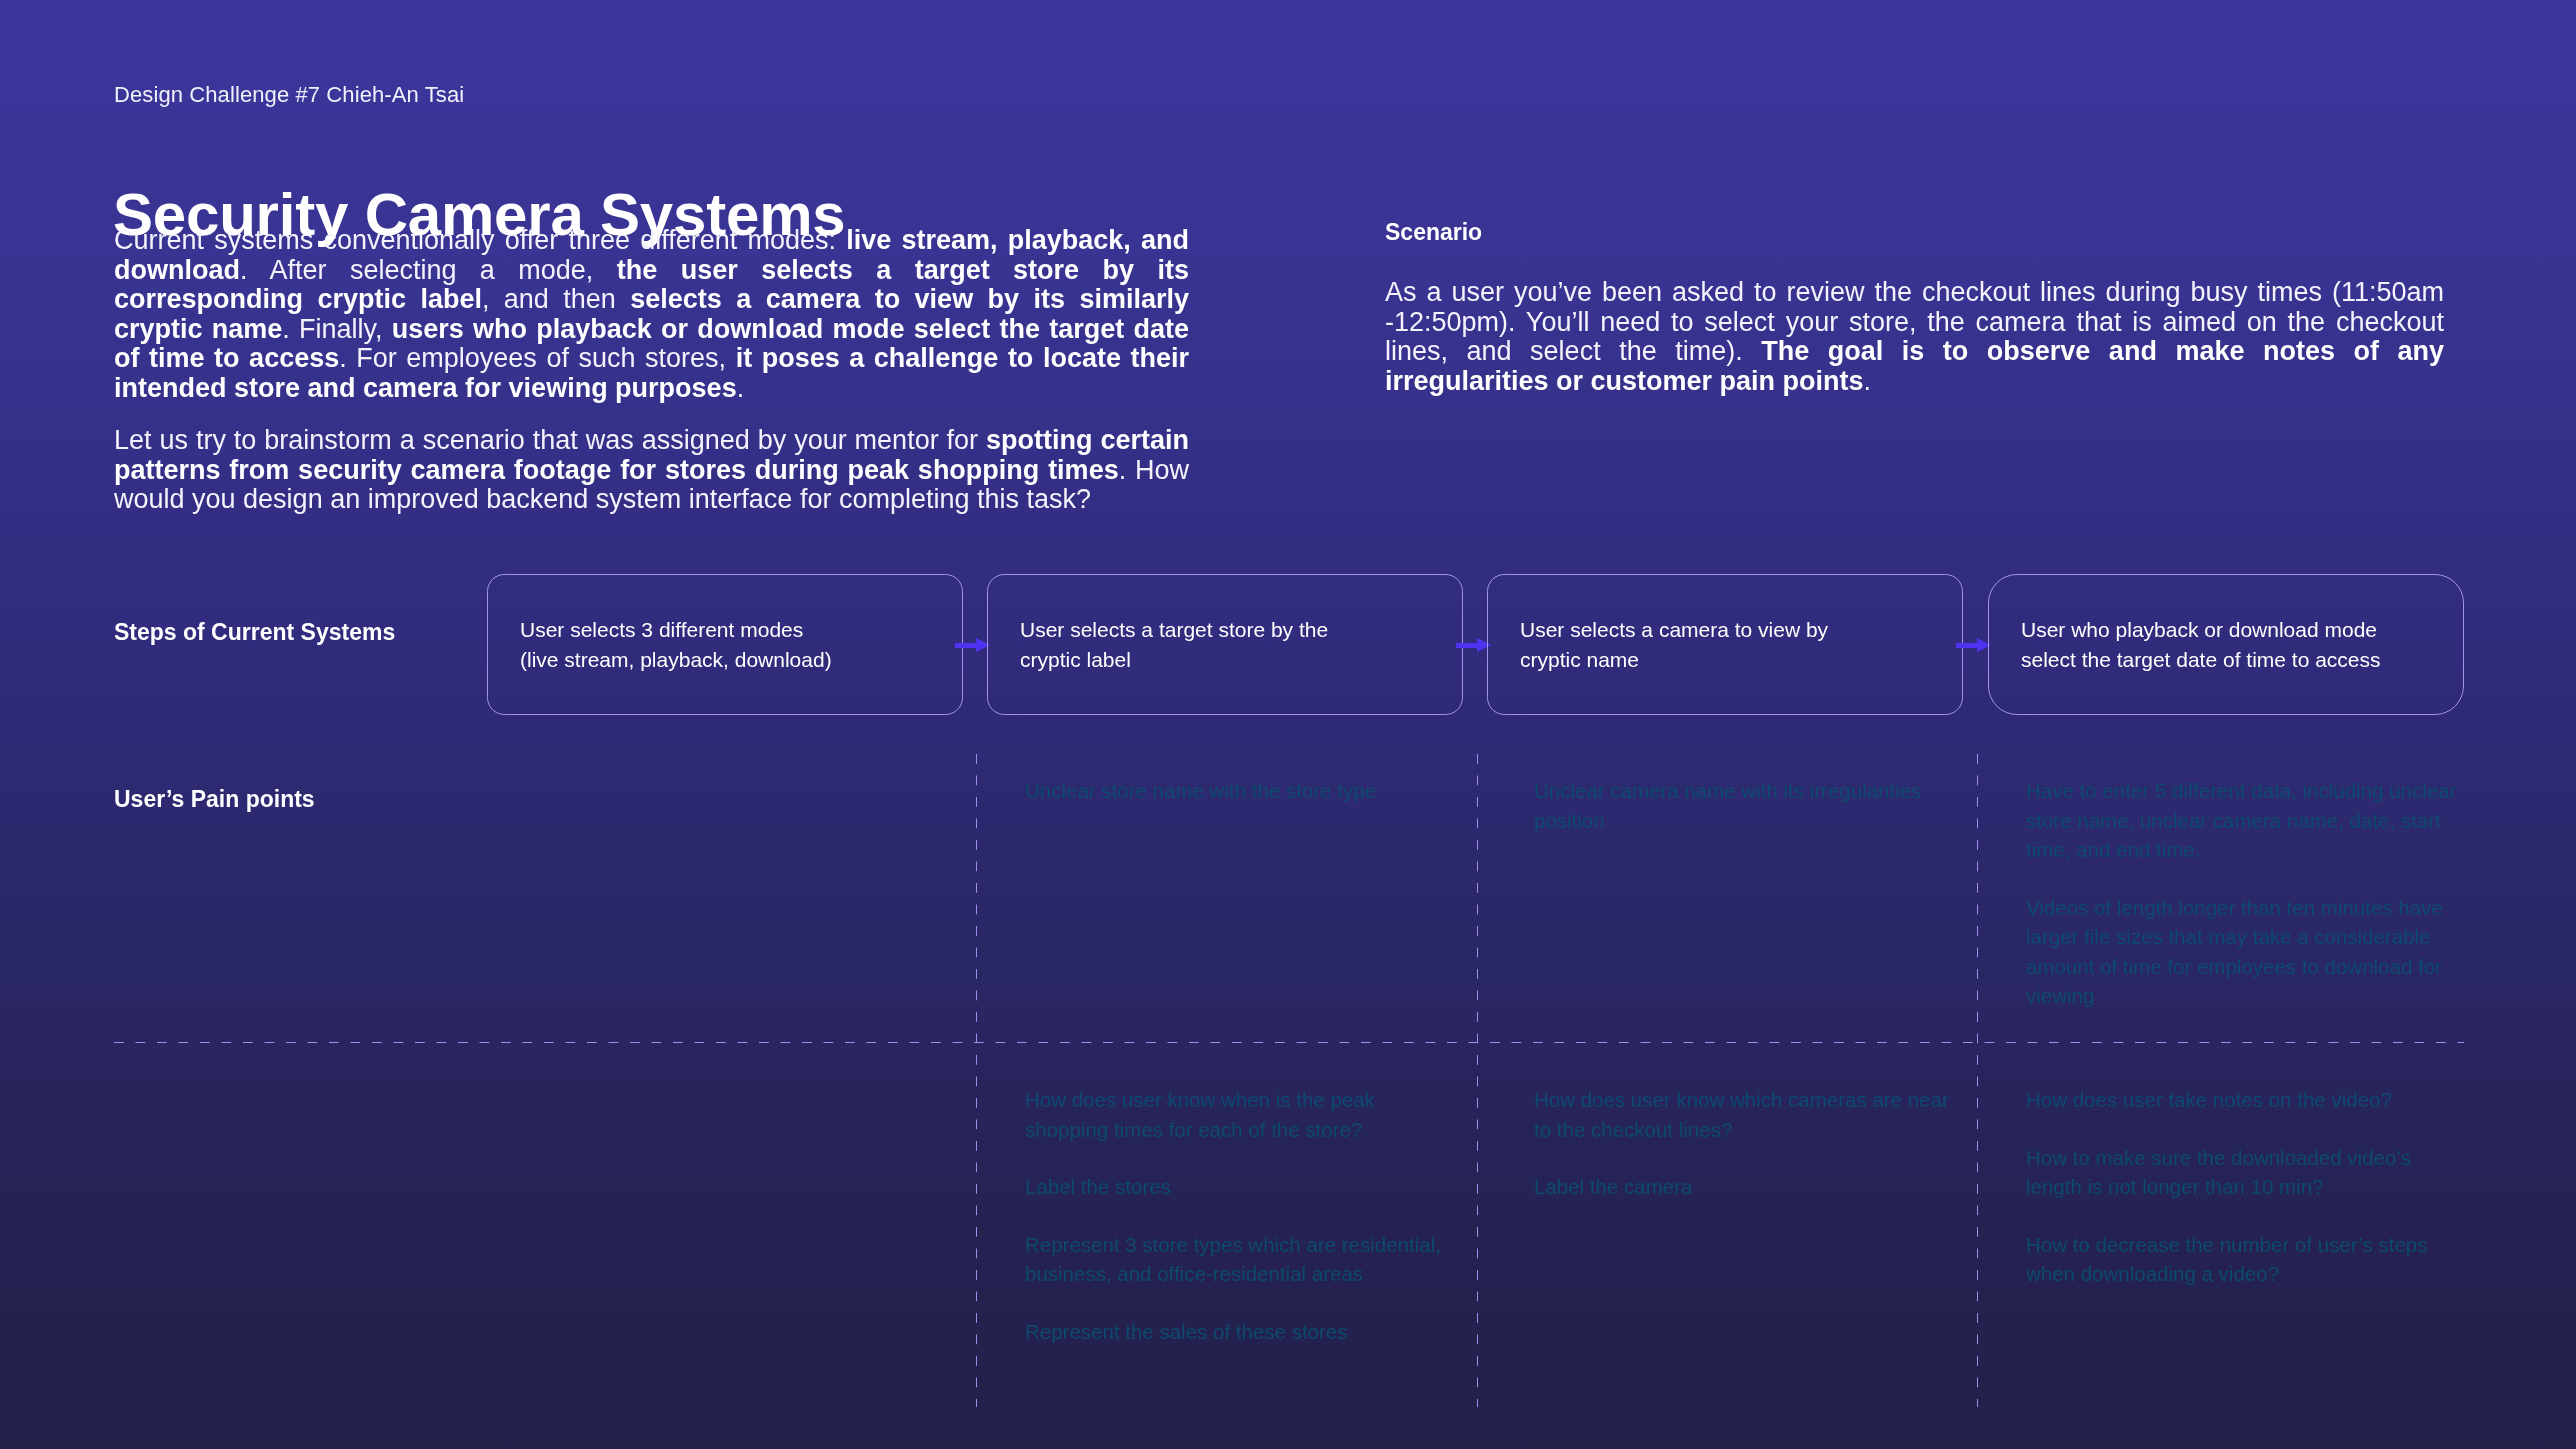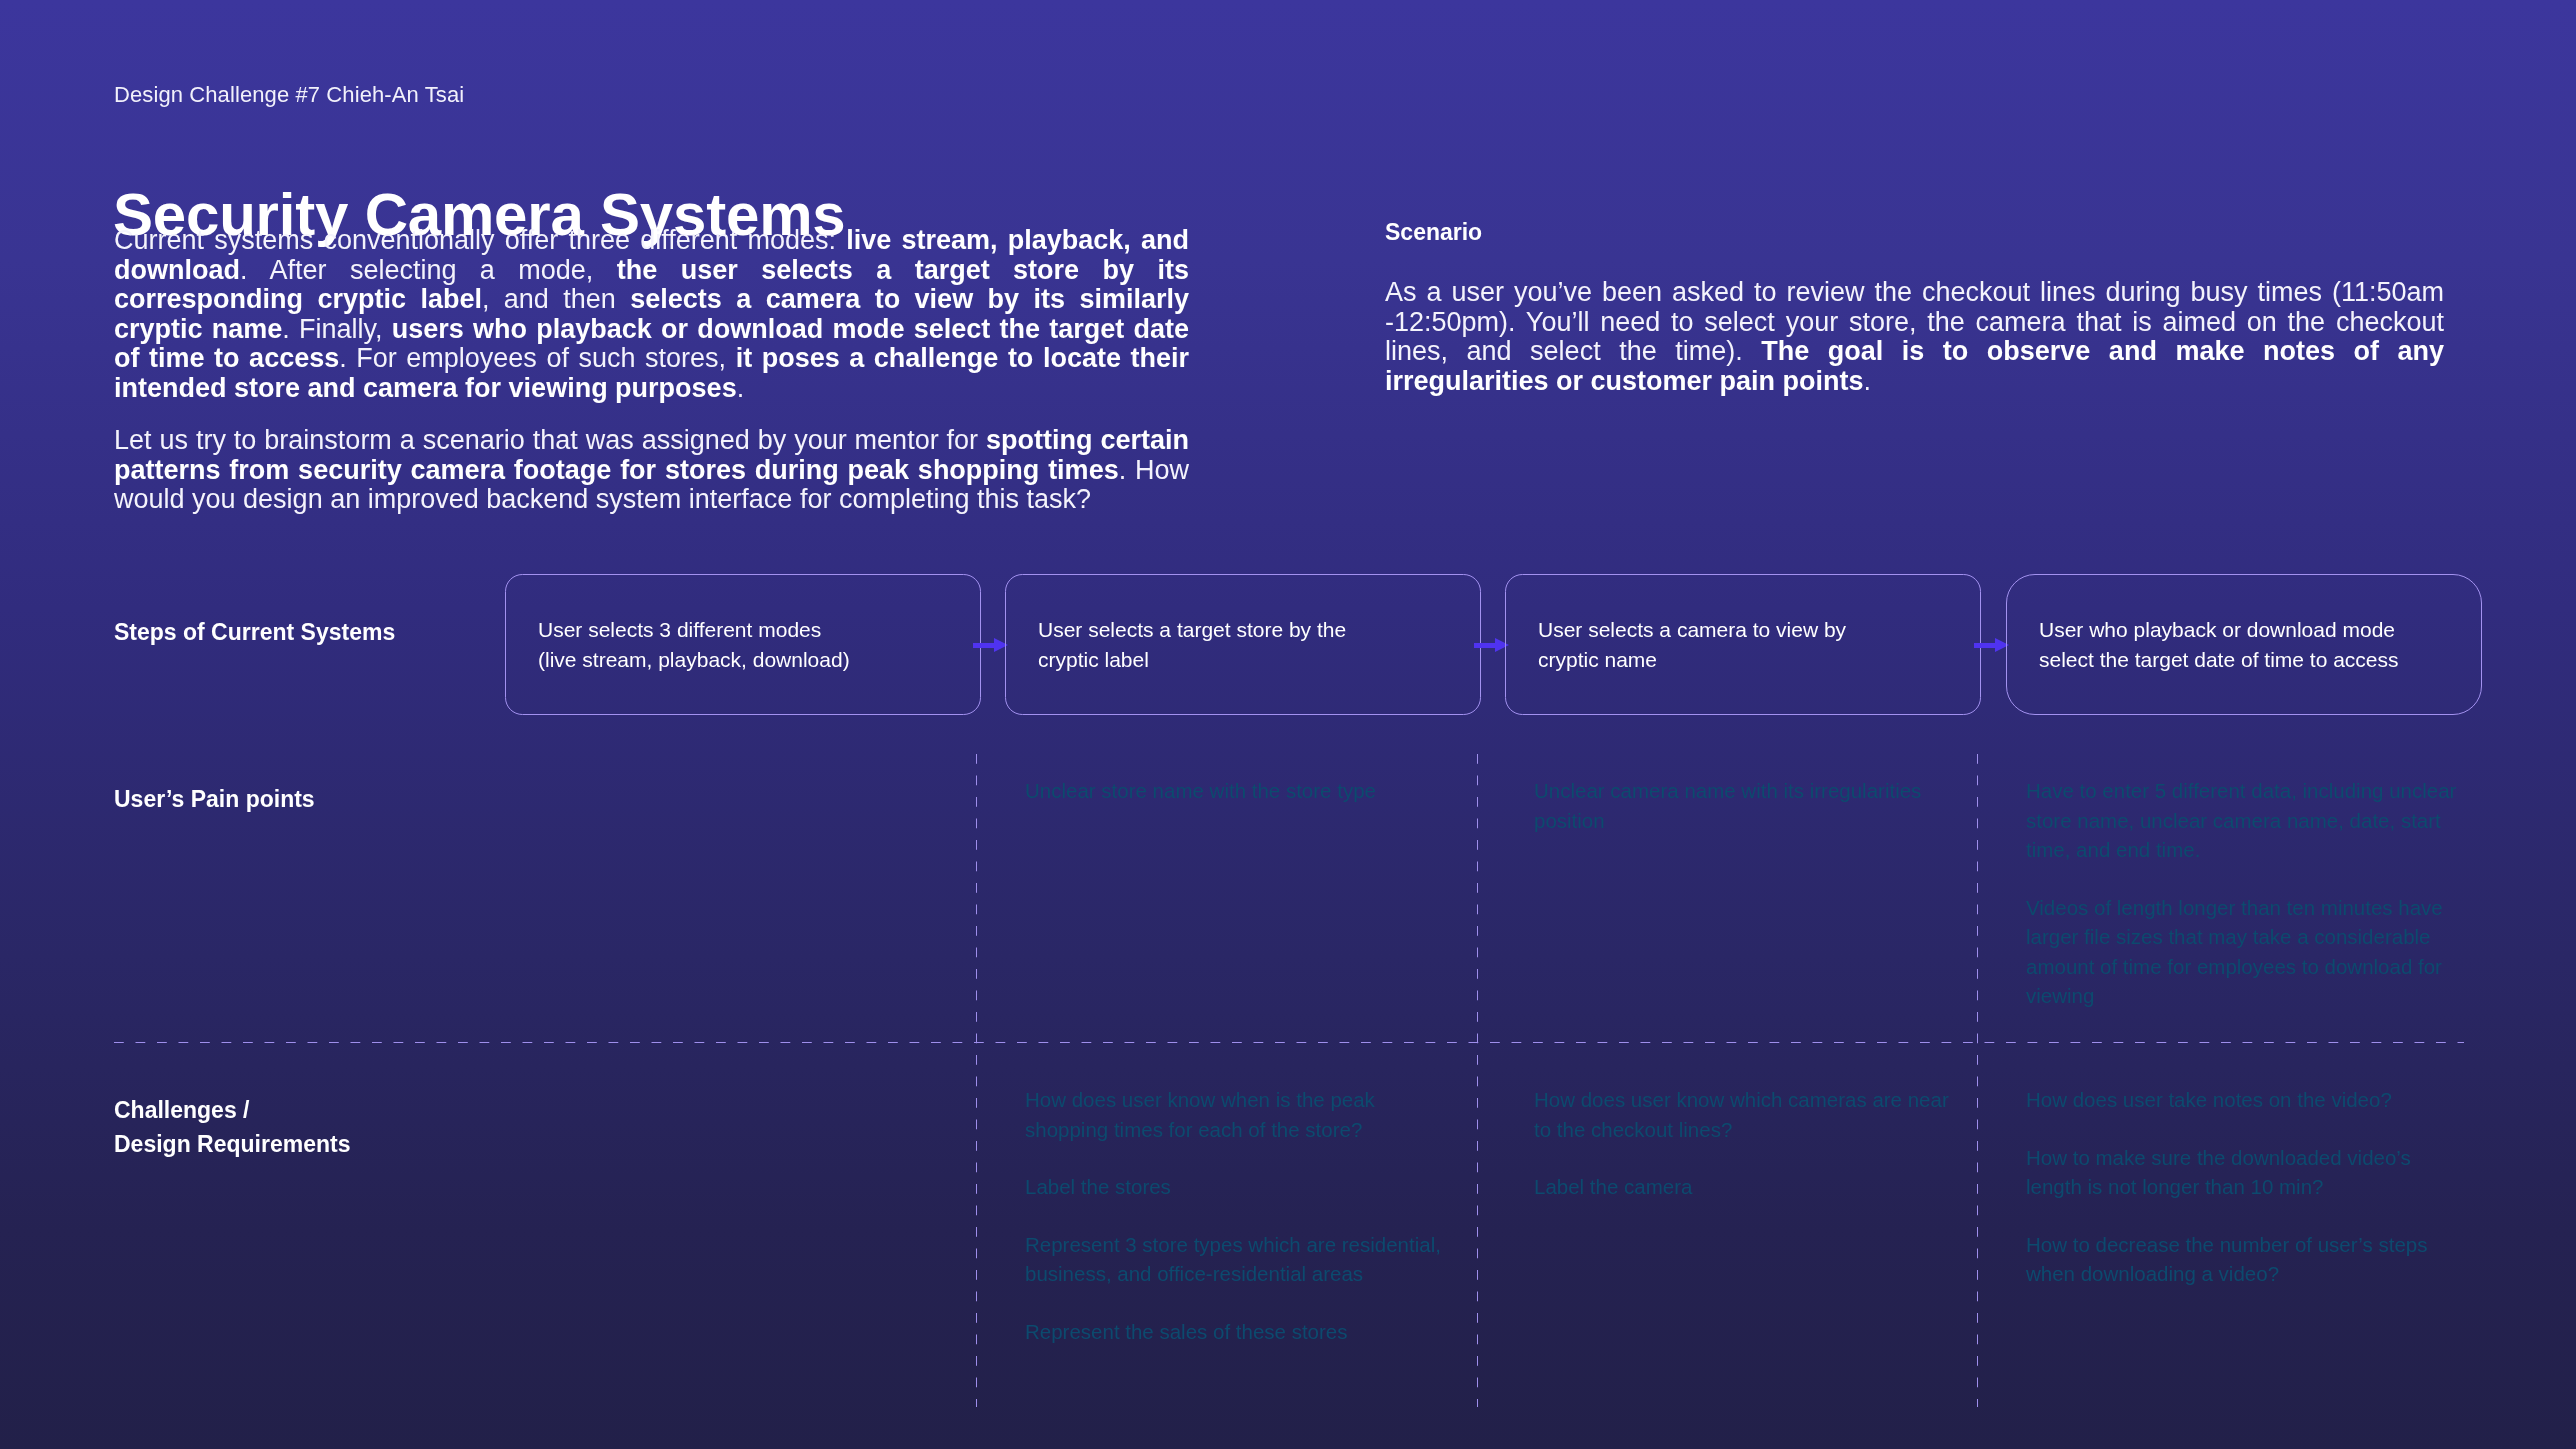--- a/index.html
+++ b/index.html
@@ -85,21 +85,20 @@
   #label-pain    { left: 114px; top: 782px; }
   #label-chal    { left: 114px; top: 1093px; }
 
   
   .steps-row {
     position: absolute;
     left: 487px;
     top: 574px;
     width: 1977px;
     height: 104px;
-    margin-left: 18px;
   }
   .step-box {
     position: absolute;
     top: 0;
     height: 141px;
     box-sizing: border-box;
     border: 1.3px solid #a392f0;
     border-radius: 17.4px;
     display: flex;
     align-items: center;
@@ -203,22 +202,20 @@
     <p class="para">Let us try to brainstorm a scenario that was assigned by your mentor for <b>spotting certain patterns from security camera footage for stores during peak shopping times</b>. How would you design an improved backend system interface for completing this task?</p>
   </div>
 
   <div class="intro-right">
     <div class="scenario-head">Scenario</div>
     <p class="para">As a user you’ve been asked to review the checkout lines during busy times (11:50am -12:50pm). You’ll need to select your store, the camera that is aimed on the checkout lines, and select the time). <b>The goal is to observe and make notes of any irregularities or customer pain points</b>.</p>
   </div>
 
   <div class="sec-label" id="label-steps">Steps of Current Systems</div>
   <div class="sec-label" id="label-pain">User’s Pain points</div>
-  <div class="sec-label" id="label-chal">Challenges /
-Design Requirements</div>
 
   <div class="steps-row">
 
     <div class="step-box s0">
       <div class="step-text">User selects 3 different modes
 (live stream, playback, download)</div>
     </div>
     <div class="arrow a0">
       <span class="shaft"></span>
       <span class="head"></span>

